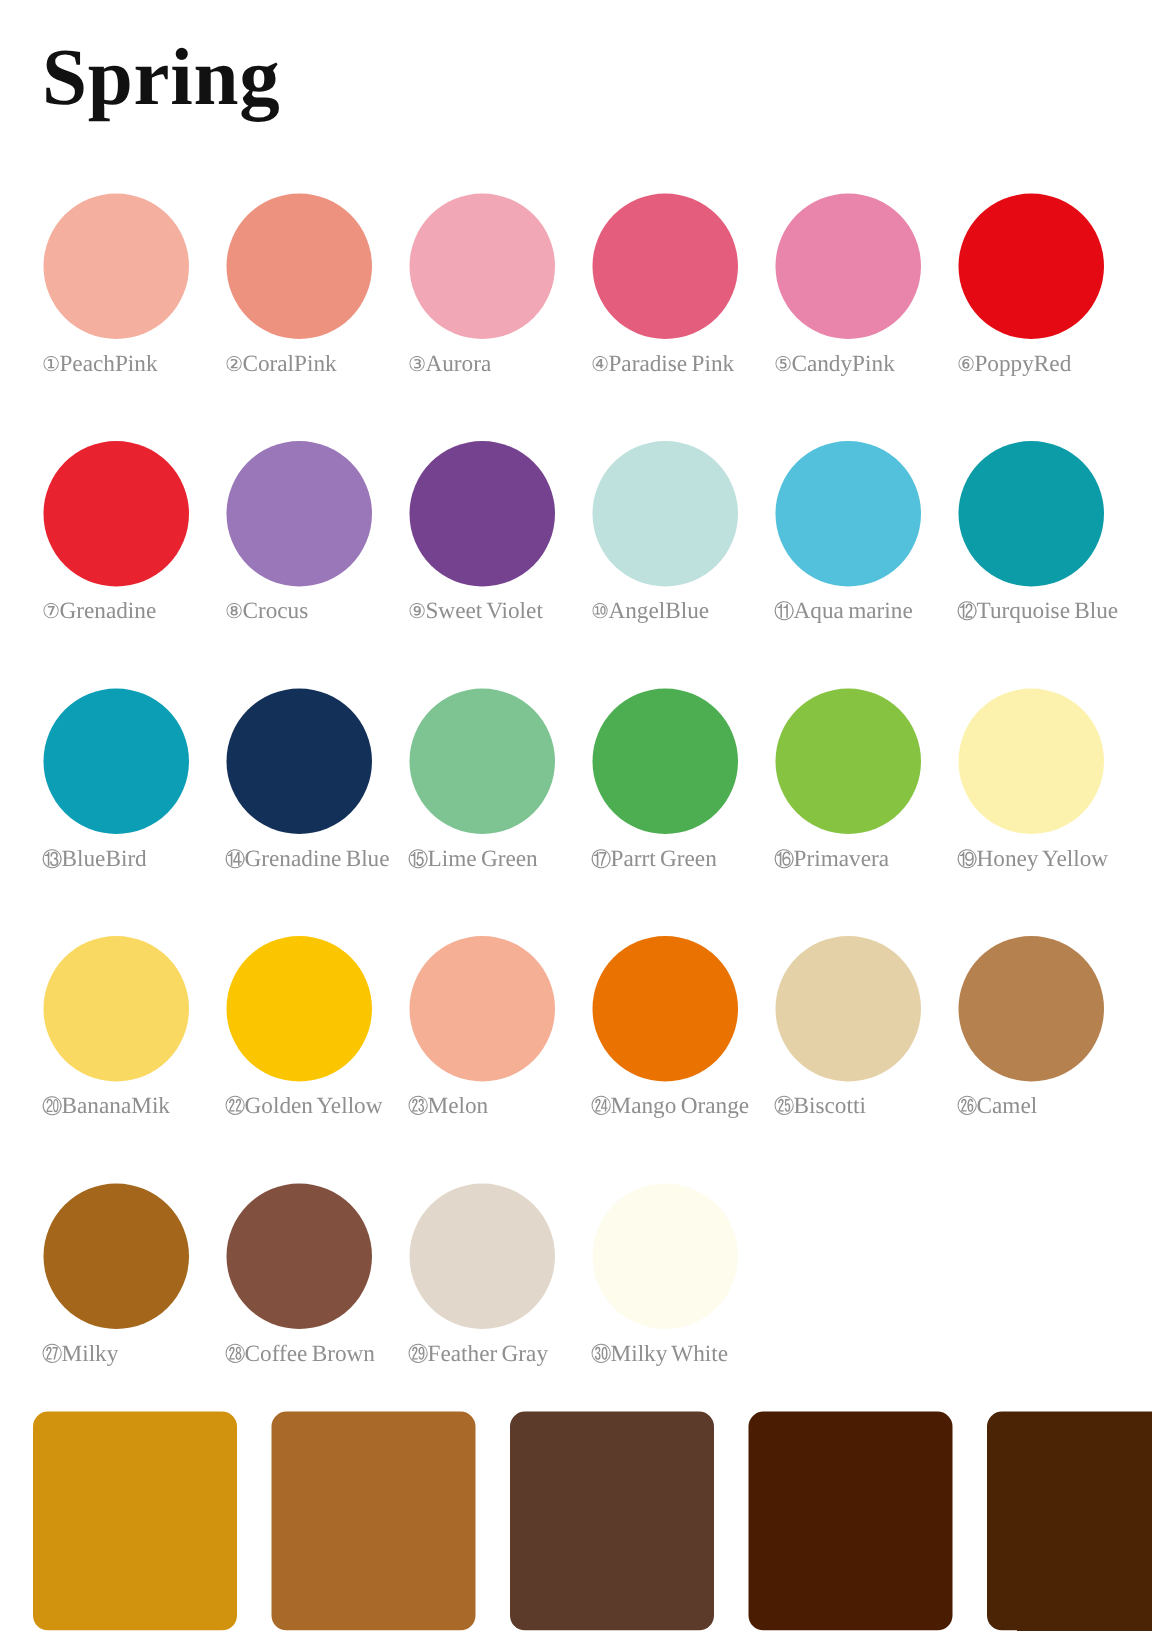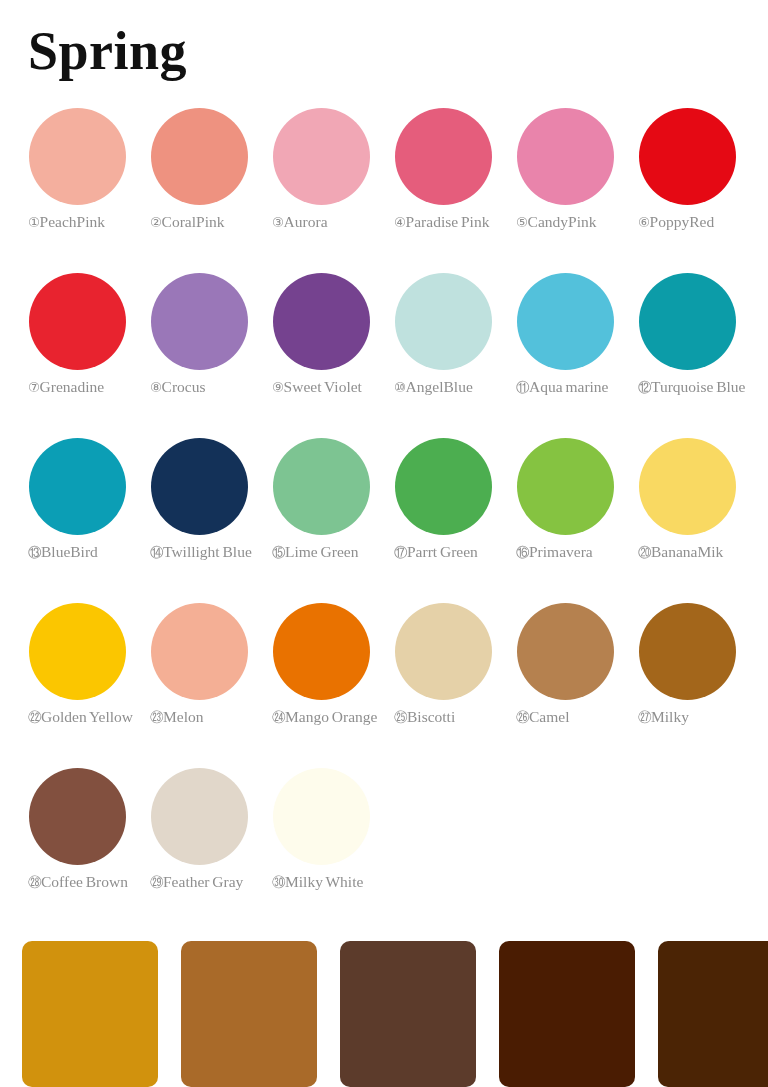--- a/index.html
+++ b/index.html
@@ -36,21 +36,21 @@
     line-height: 62px;
     color: #111111;
     letter-spacing: 0.5px;
     white-space: nowrap;
   }
 
   
   .grid {
     position: absolute;
     left: 20px;
-    top: 106px;
+    top: 127px;
     width: 736px;
     display: grid;
     grid-template-columns: repeat(6, 122px);
     grid-auto-rows: 165px;
     column-gap: 0px;
     row-gap: 0px;
   }
 
   .cell {
     position: relative;
@@ -163,33 +163,37 @@
       <div class="cell">
         <span class="dot" style="background: rgb(12, 156, 168);"></span>
         <div class="caption"><span class="cap-num">⑫</span><span class="cap-name">Turquoise Blue</span></div>
       </div>
       <div class="cell">
         <span class="dot" style="background: rgb(11, 158, 181);"></span>
         <div class="caption"><span class="cap-num">⑬</span><span class="cap-name">BlueBird</span></div>
       </div>
       <div class="cell">
         <span class="dot" style="background: rgb(19, 49, 88);"></span>
-        <div class="caption"><span class="cap-num">⑭</span><span class="cap-name">Twillight Blue</span></div>
+        <div class="caption"><span class="cap-num">⑭</span><span class="cap-name">Grenadine Blue</span></div>
       </div>
       <div class="cell">
         <span class="dot" style="background: rgb(125, 196, 146);"></span>
         <div class="caption"><span class="cap-num">⑮</span><span class="cap-name">Lime Green</span></div>
       </div>
       <div class="cell">
         <span class="dot" style="background: rgb(76, 174, 80);"></span>
         <div class="caption"><span class="cap-num">⑰</span><span class="cap-name">Parrt Green</span></div>
       </div>
       <div class="cell">
         <span class="dot" style="background: rgb(133, 195, 65);"></span>
         <div class="caption"><span class="cap-num">⑯</span><span class="cap-name">Primavera</span></div>
+      </div>
+      <div class="cell">
+        <span class="dot" style="background: rgb(252, 242, 174);"></span>
+        <div class="caption"><span class="cap-num">⑲</span><span class="cap-name">Honey Yellow</span></div>
       </div>
       <div class="cell">
         <span class="dot" style="background: rgb(249, 217, 98);"></span>
         <div class="caption"><span class="cap-num">⑳</span><span class="cap-name">BananaMik</span></div>
       </div>
       <div class="cell">
         <span class="dot" style="background: rgb(251, 198, 0);"></span>
         <div class="caption"><span class="cap-num">㉒</span><span class="cap-name">Golden Yellow</span></div>
       </div>
       <div class="cell">

